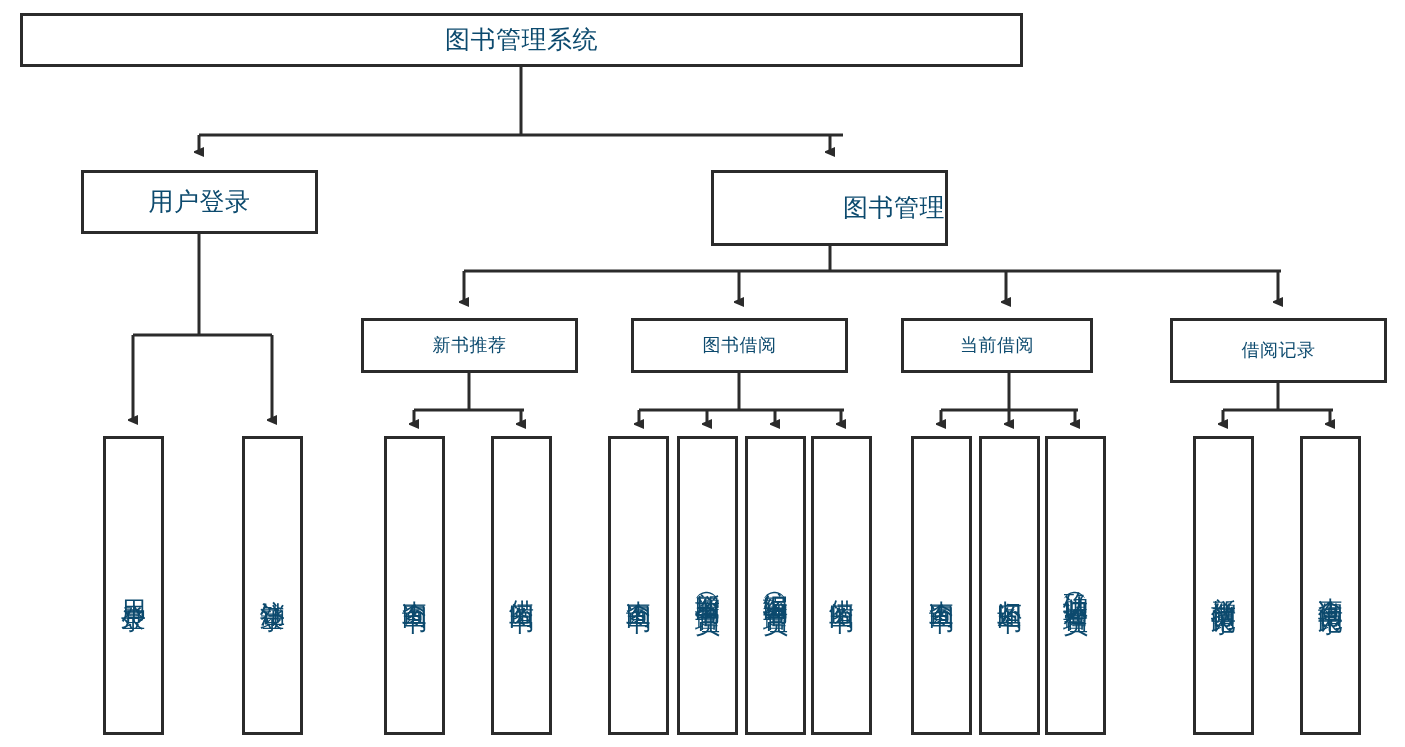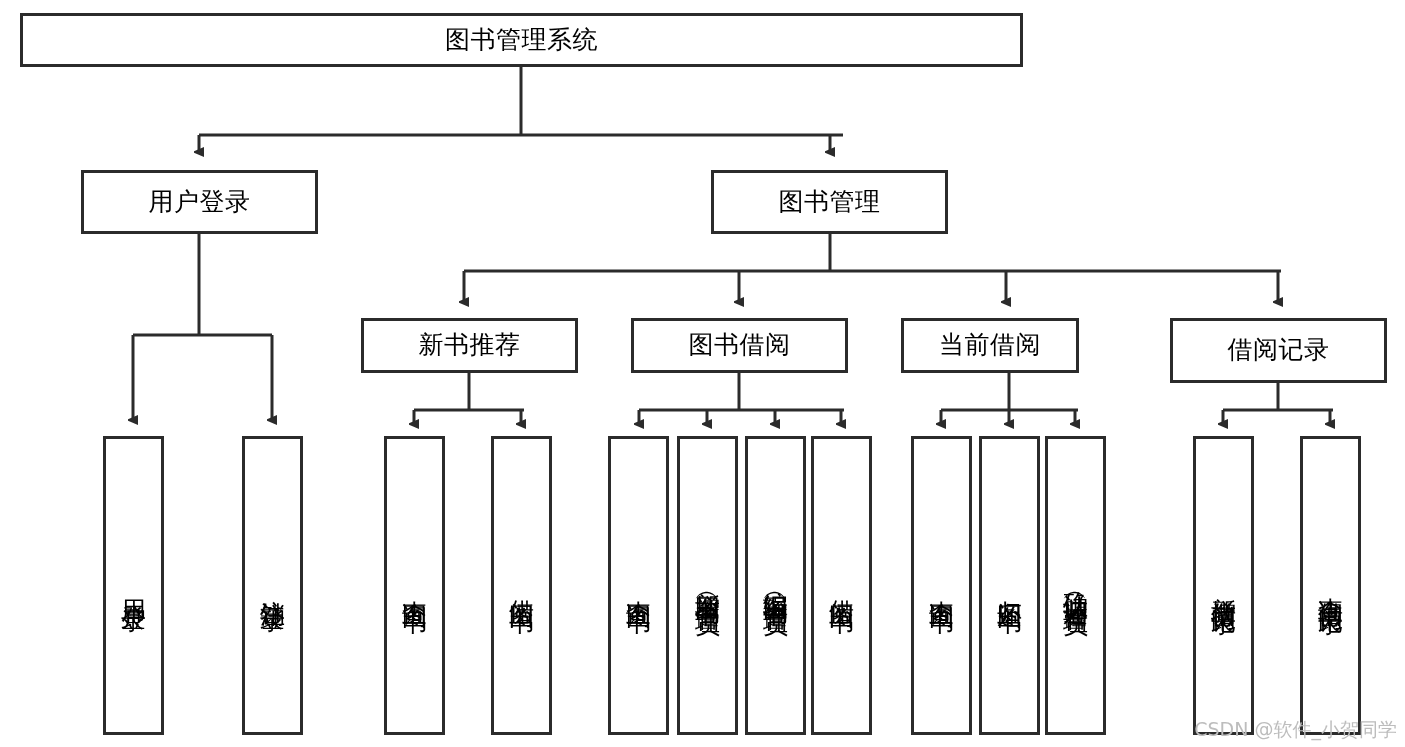--- a/index.html
+++ b/index.html
@@ -28,28 +28,28 @@
     position: absolute;
     box-sizing: border-box;
     border: 3px solid #2b2b2b;
     background: #ffffff;
     display: flex;
     align-items: center;
     justify-content: center;
     color: #3a3a3a;
   }
   .node-label {
-    color: #000000;
+    color: #0c4a6e;
     letter-spacing: 0.5px;
     line-height: 1.15;
     white-space: nowrap;
   }
   .node-root .node-label { font-size: 25px; }
   .node-l2 .node-label   { font-size: 25px; }
-  .node-l3 .node-label   { font-size: 25px; }
+  .node-l3 .node-label   { font-size: 18px; }
   .node-leaf {
     align-items: center;
     justify-content: center;
     padding: 6px 0;
   }
   .node-leaf .node-label {
     writing-mode: vertical-rl;
     text-orientation: upright;
     font-size: 25px;
     letter-spacing: 3px;
@@ -123,31 +123,31 @@
     </g>
   </svg>
 
   <div class="node-box node-root" style="left:20px; top:13px; width:1003px; height:54px;">
     <span class="node-label">图书管理系统</span>
   </div>
 
   <div class="node-box node-l2" style="left:81px; top:170px; width:237px; height:64px;">
     <span class="node-label">用户登录</span>
   </div>
-  <div class="node-box node-l2" style="left:711px; top:170px; width:237px; height:64px;">
+  <div class="node-box node-l2" style="left:711px; top:170px; width:237px; height:76px;justify-content:flex-end;">
     <span class="node-label">图书管理</span>
   </div>
 
   <div class="node-box node-l3" style="left:361px; top:318px; width:217px; height:55px;">
     <span class="node-label">新书推荐</span>
   </div>
   <div class="node-box node-l3" style="left:631px; top:318px; width:217px; height:55px;justify-content:center;">
     <span class="node-label">图书借阅</span>
   </div>
-  <div class="node-box node-l3" style="left:901px; top:318px; width:178px; height:55px;">
+  <div class="node-box node-l3" style="left:901px; top:318px; width:192px; height:55px;">
     <span class="node-label">当前借阅</span>
   </div>
   <div class="node-box node-l3" style="left:1170px; top:318px; width:217px; height:65px;">
     <span class="node-label">借阅记录</span>
   </div>
 
   <div class="node-box node-leaf" style="left:103px; top:436px; width:61px; height:299px;">
     <span class="node-label">用户登录</span>
   </div>
   <div class="node-box node-leaf" style="left:242px; top:436px; width:61px; height:299px;">
@@ -184,15 +184,14 @@
     <span class="node-label">确认归还（管理员）</span>
   </div>
 
   <div class="node-box node-leaf" style="left:1193px; top:436px; width:61px; height:299px;">
     <span class="node-label">新增借阅记录</span>
   </div>
   <div class="node-box node-leaf" style="left:1300px; top:436px; width:61px; height:299px;">
     <span class="node-label">查询借阅记录</span>
   </div>
 
-  <div id="watermark">CSDN @软件_小贺同学</div>
 
 </div>
 
 </body></html>

